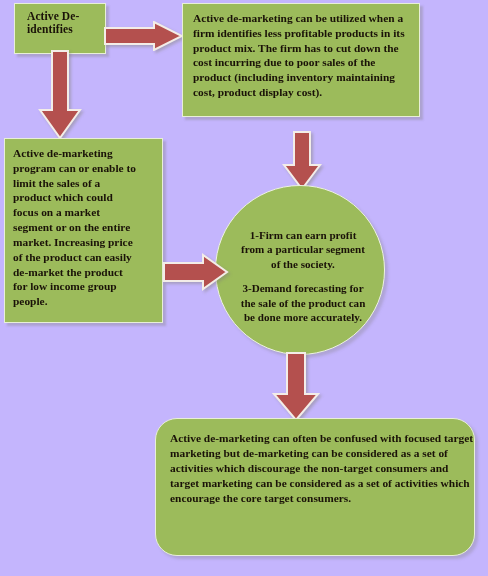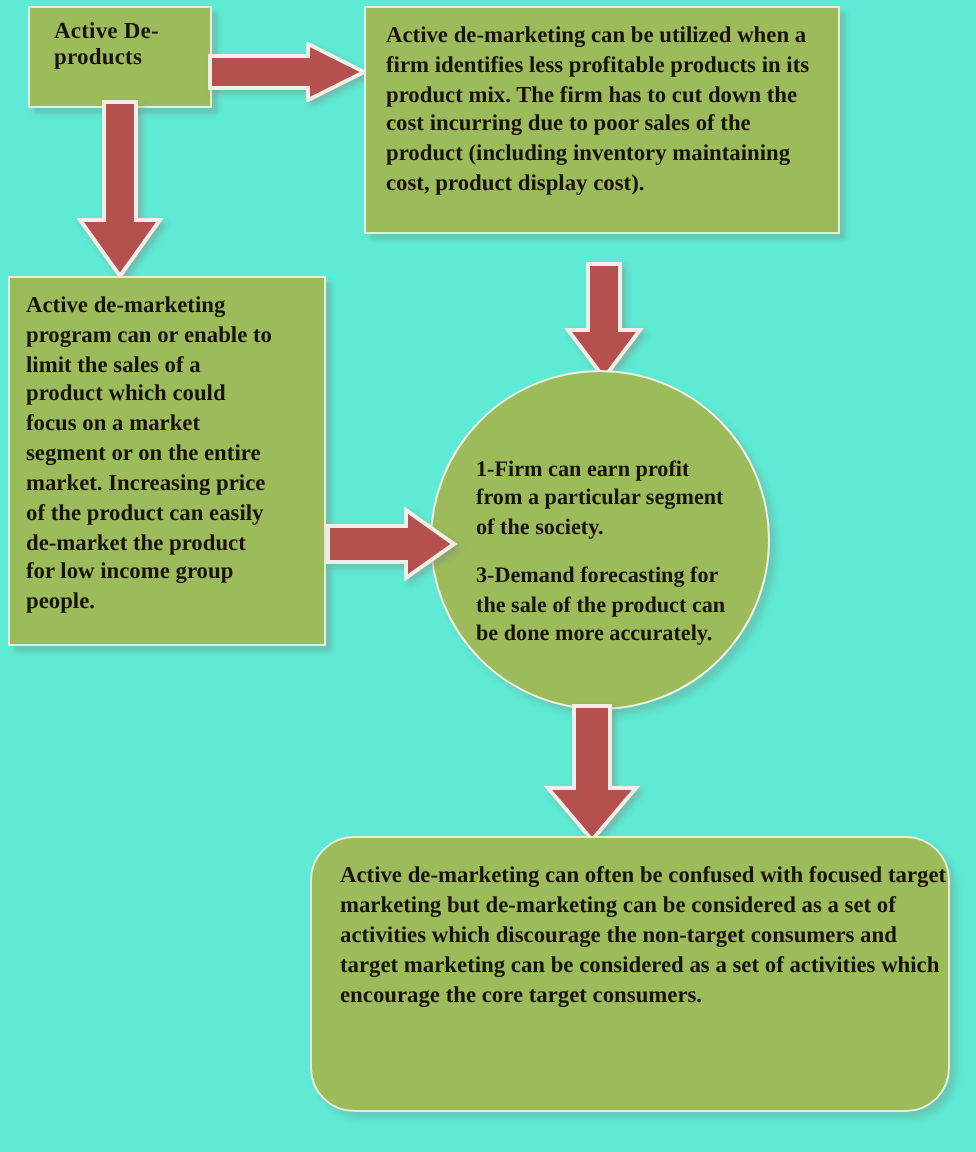--- a/index.html
+++ b/index.html
@@ -8,21 +8,21 @@
     padding: 0;
     background: #ffffff;
   }
   body {
     font-family: "Liberation Serif", "DejaVu Serif", serif;
   }
   #canvas {
     position: relative;
     width: 488px;
     height: 576px;
-    background: #5eead4;
+    background: #c4b5fd;
     overflow: hidden;
   }
 
   
   .shape {
     position: absolute;
     background: #9CBB5B;
     box-sizing: border-box;
     color: #1a1208;
     font-weight: bold;
@@ -64,21 +64,21 @@
   #node-benefits {
     left: 215px; top: 185px;
     width: 170px; height: 170px;
     border-radius: 50%;
     border: 1px solid #EDF2E2;
     box-shadow: 3px 3px 3px rgba(120,120,110,0.28);
     font-size: 11.1px;
     line-height: 1.30;
     padding: 42px 16px 0 22px;
   }
-  #node-benefits p { margin: 0 0 10px 0; }
+  #node-benefits p { margin: 0 0 10px 0; text-align: center; }
 
   #node-confused {
     left: 155px; top: 418px;
     width: 320px; height: 138px;
     border-radius: 22px;
     border: 1px solid #E8EFD8;
     box-shadow: 3px 3px 3px rgba(120,120,110,0.28);
     font-size: 11.4px;
     line-height: 1.32;
     padding: 12px 0 0 14px;
@@ -94,21 +94,21 @@
   
   .arrow .body { fill: #B4504E; stroke: #F3EDE8; stroke-width: 2; }
 </style>
 </head>
 <body>
 
 <div id="canvas">
 
   <div class="shape rect" id="node-title">
     <span class="ln">Active De-</span>
-    <span class="ln">products</span>
+    <span class="ln">identifies</span>
   </div>
 
   <div class="arrow" id="arrow-title-utilized" style="left:104px; top:21px; width:80px; height:30px;">
     <svg width="80" height="30" viewBox="0 0 80 30">
       <polygon class="body" points="1,7 50,7 50,1 78,15 50,29 50,23 1,23"></polygon>
     </svg>
   </div>
 
   <div class="shape rect" id="node-utilized">
     <span>Active de-marketing can be utilized when a firm identifies less profitable products in its product mix. The firm has to cut down the cost incurring due to poor sales of the product (including inventory maintaining cost, product display cost).</span>

